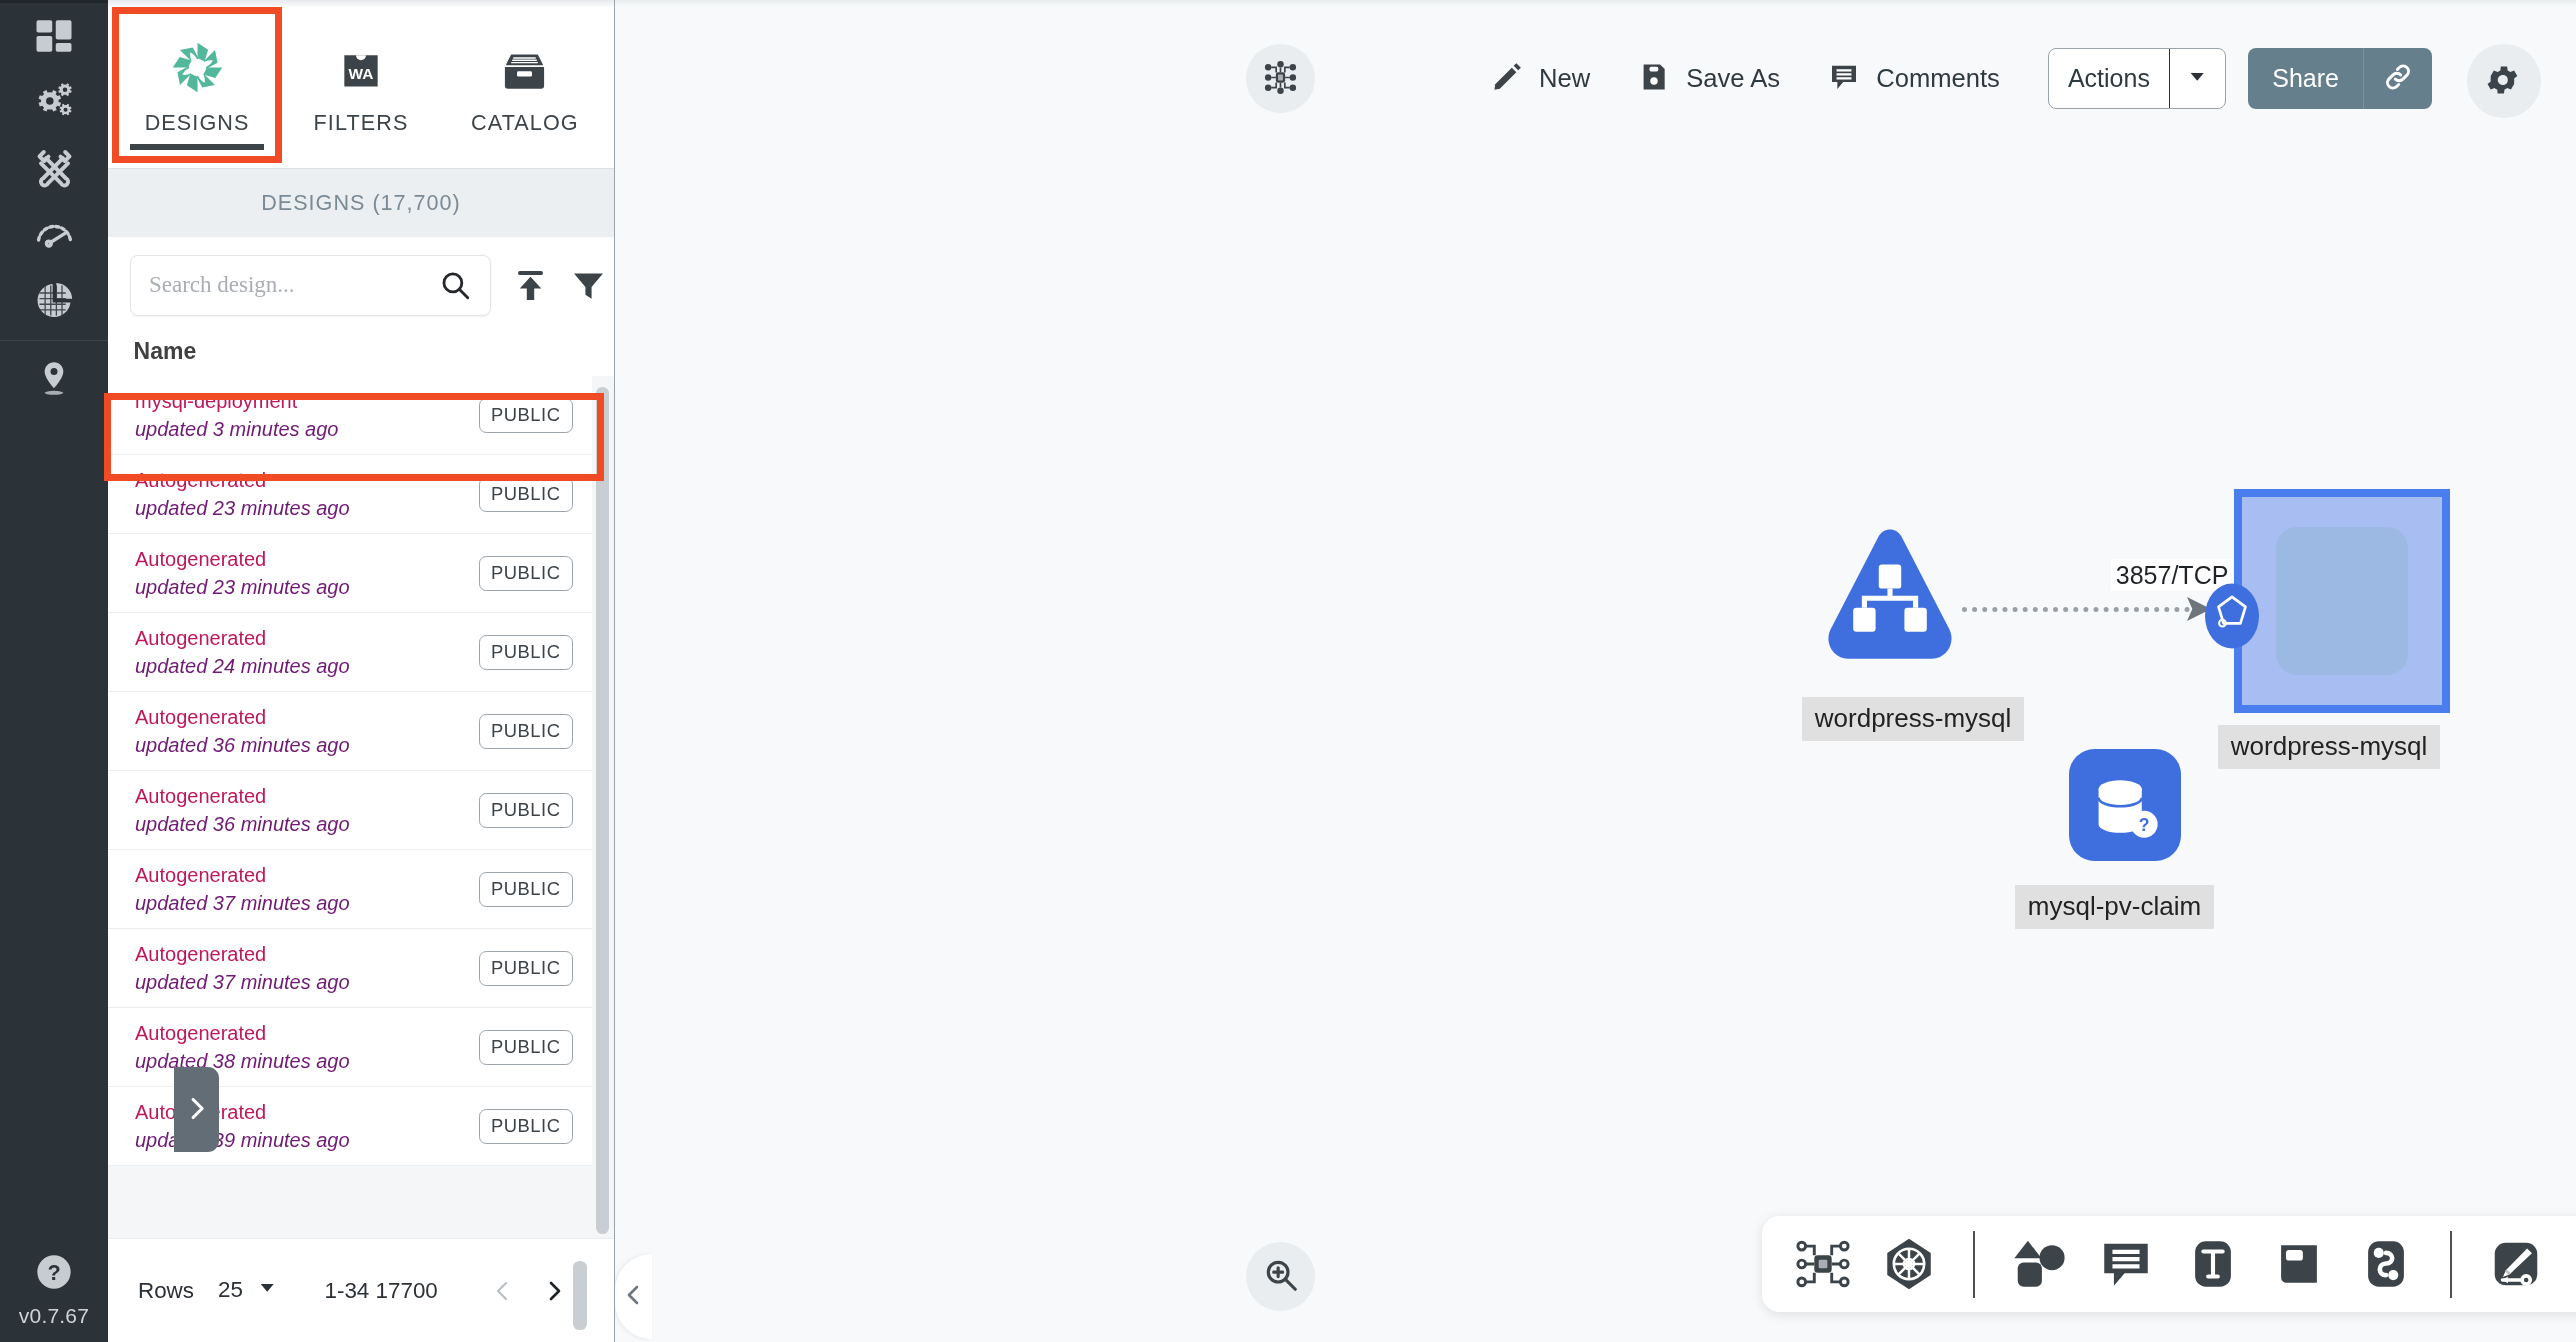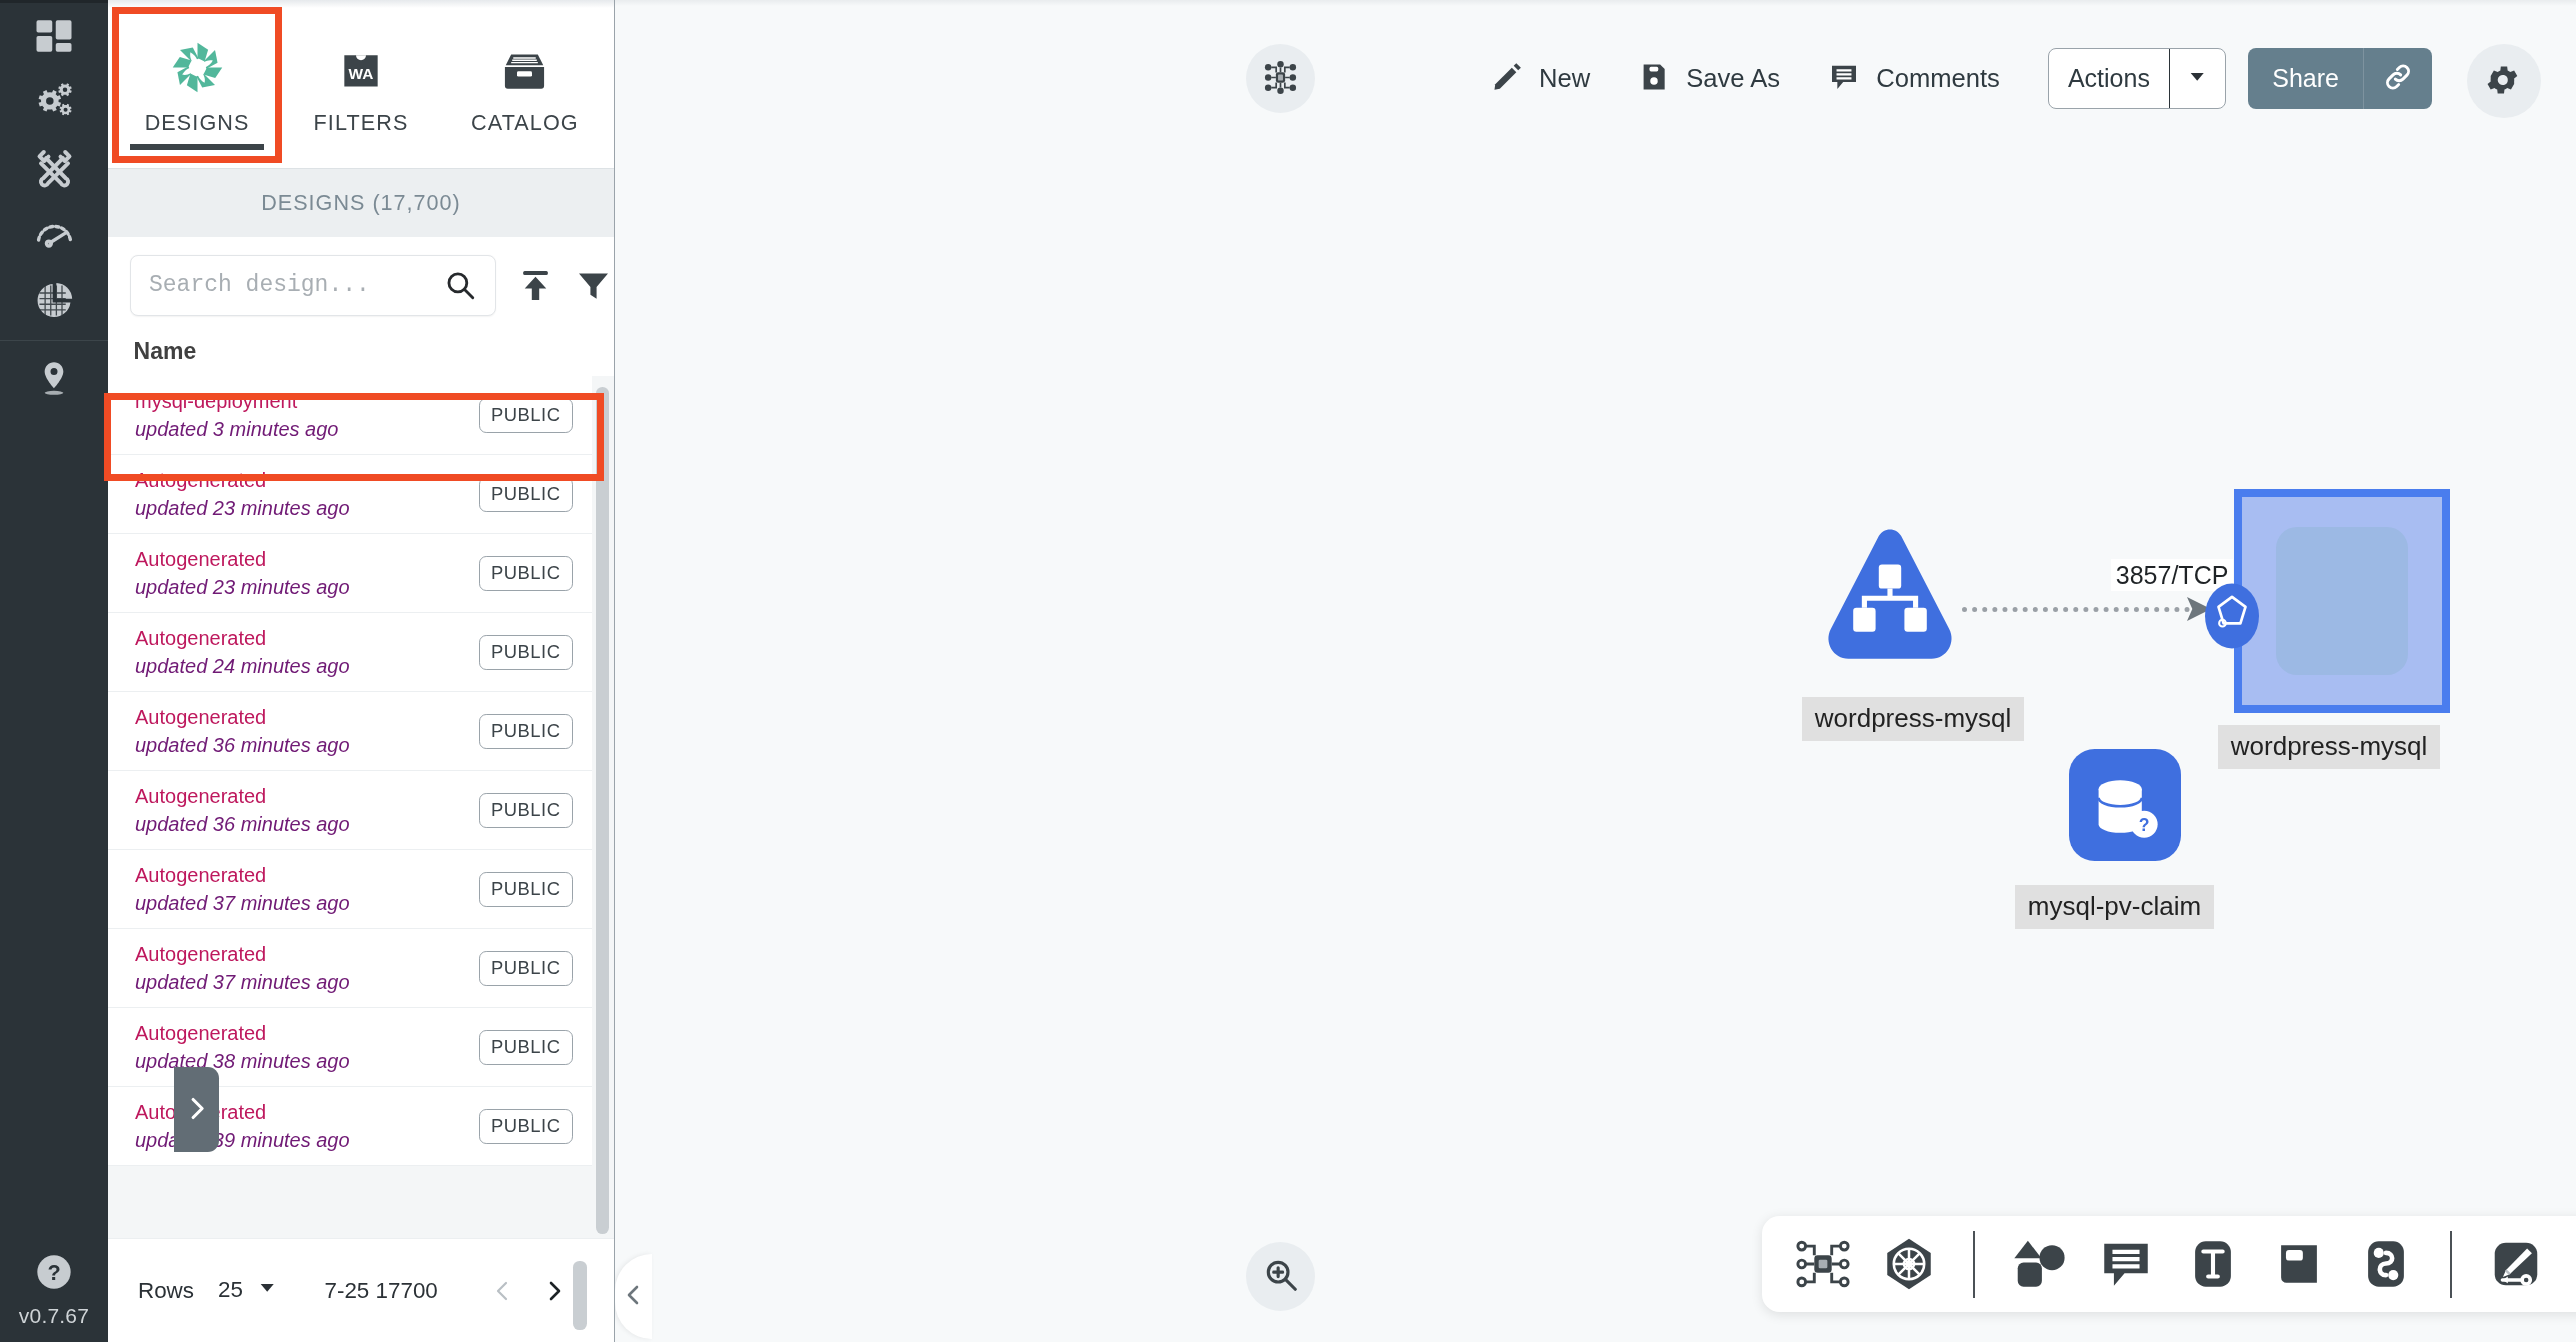--- a/index.html
+++ b/index.html
@@ -60,21 +60,21 @@
     border-top: 0.8px solid #dde2e5;
   }
   .search-row { display: flex; align-items: center; gap: 21px; padding: 17.6px 22.4px 9.6px; }
   .search-box {
     flex: 1; height: 61px; border: 0.8px solid #e2e5e8; border-radius: 8px;
     display: flex; align-items: center; padding: 0 17.6px; background: #fff;
     box-shadow: 0 0.8px 1.6px rgba(0,0,0,.05);
   }
   .search-box input {
     flex: 1; border: none; outline: none; font-size: 23px; color: #3c4449;
-    font-family: Liberation Mono, monospace; background: transparent;
+    font-family: Liberation Serif, serif; background: transparent;
   }
   .search-box input::placeholder { color: #a8aeb3; }
   .icon-btn { cursor: pointer; display: flex; align-items: center; justify-content: center; }
 
   .list-head {
     padding: 12.8px 25.6px 11.2px; font-size: 23px; font-weight: bold; color: #404040;
   }
   .list-wrap { flex: 1; position: relative; overflow: hidden; background: #f4f6f7; }
   .list { position: absolute; inset: 0 22.4px 0 0; }
   .row {
@@ -437,21 +437,21 @@
     <div class="pager">
       <span class="pager-label">Rows</span>
       <span class="pager-select">
         <span>25</span>
         <span>
           <svg width="22.4" height="22.4" viewBox="0 0 24 24" fill="#2b3136">
               <path d="M5 8.5h14L12 17z"></path>
             </svg>
         </span>
       </span>
-      <span class="pager-range">7-25 17700</span>
+      <span class="pager-range">1-34 17700</span>
       <span class="pager-navs">
         <span class="icon-btn">
           <svg width="24" height="32" viewBox="0 0 24 24" fill="none" stroke="#b9bfc4" stroke-width="2.2" stroke-linecap="round" stroke-linejoin="round">
               <path d="M15 4 7 12l8 8"></path>
             </svg>
         </span>
         <span class="icon-btn">
           <svg width="24" height="32" viewBox="0 0 24 24" fill="none" stroke="#1c2225" stroke-width="2.6" stroke-linecap="round" stroke-linejoin="round">
               <path d="M9 4l8 8-8 8"></path>
             </svg>

